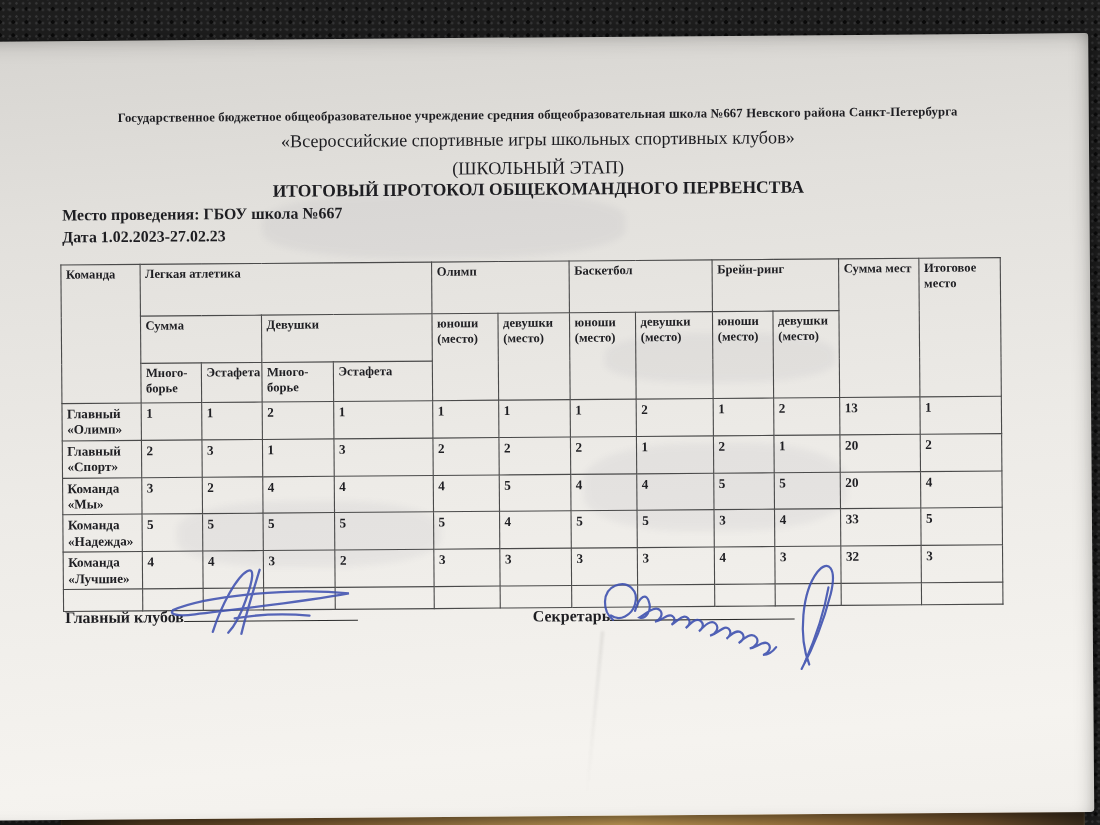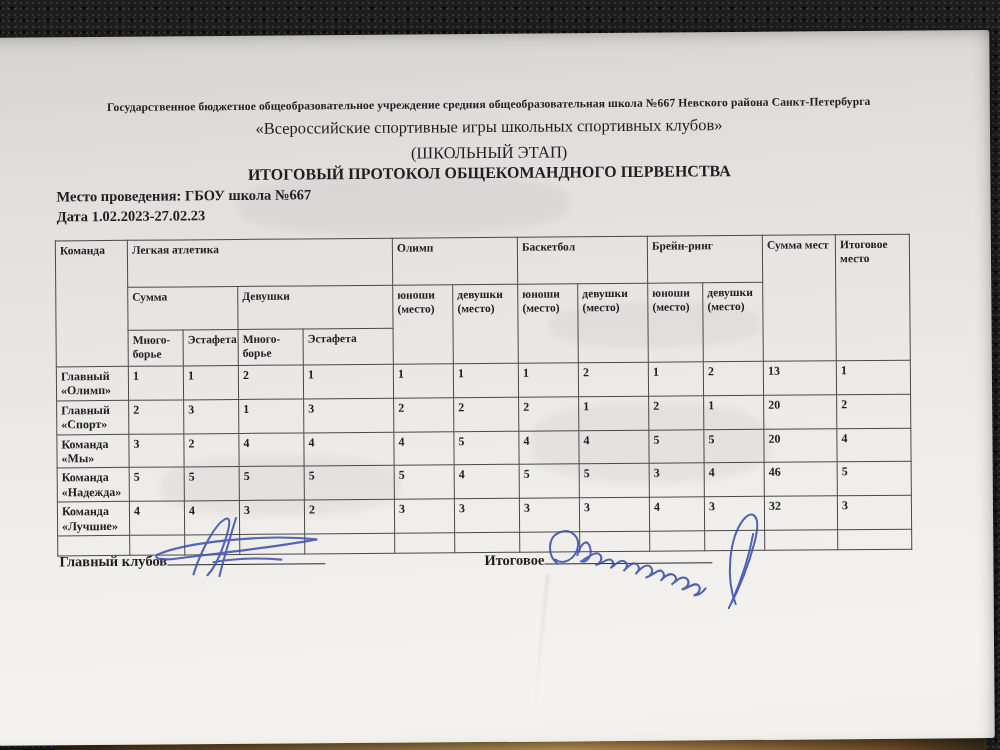--- a/index.html
+++ b/index.html
@@ -171,21 +171,21 @@
       <td>5</td>
       <td>5</td>
       <td>5</td>
       <td>5</td>
       <td>5</td>
       <td>4</td>
       <td>5</td>
       <td>5</td>
       <td>3</td>
       <td>4</td>
-      <td>46</td>
+      <td>33</td>
       <td>5</td>
     </tr>
     <tr class="dr">
       <td>Команда «Лучшие»</td>
       <td>4</td>
       <td>4</td>
       <td>3</td>
       <td>2</td>
       <td>3</td>
       <td>3</td>
@@ -220,21 +220,21 @@
   <svg class="sig-svg" style="left:150px;top:478px;" width="190" height="66" viewBox="0 0 190 66">
     <g fill="none" stroke="#3f51b0" stroke-width="2.1" stroke-linecap="round" opacity="0.88">
       <path d="M 52 60 C 60 36, 74 10, 84 5 C 90 2, 90 10, 82 32 C 77 46, 71 56, 66 61"></path>
       <path d="M 95 4 C 90 20, 83 42, 78 62"></path>
       <path d="M 16 40 C 44 28, 120 20, 176 26 C 130 34, 70 40, 36 44 C 20 46, 12 44, 16 40 Z"></path>
       <path d="M 72 48 C 96 44, 120 44, 140 46"></path>
     </g>
   </svg>
 
   <div class="sig-row" style="left:493px;top:516px;">
-    <span>Итоговое</span><span class="sig-line" style="width:168px;"></span>
+    <span>Секретарь</span><span class="sig-line" style="width:168px;"></span>
   </div>
   <svg class="sig-svg" style="left:548px;top:472px;" width="250" height="110" viewBox="0 0 250 110">
     <g fill="none" stroke="#3f51b0" stroke-width="2" stroke-linecap="round" opacity="0.9">
       <path d="M 18 58 C 8 50, 8 32, 20 27 C 32 22, 42 32, 38 44 C 35 54, 24 60, 16 54"></path>
       <path d="M 38 50 c 4 -14 11 -17 13 -7 c 2 8 -4 15 -9 13 c 8 -5 15 -11 19 -6 c 3 4 -1 9 -5 10 c 7 -1 12 -8 16 -5 c 3 2 2 6 -1 8 c 6 -4 11 -10 15 -6 c 3 3 1 7 -2 9 c 5 -5 10 -10 14 -6 c 3 3 1 7 -2 9 c 5 -5 11 -11 15 -7 c 4 4 0 10 -5 11 c 8 -2 13 -10 17 -6 c 3 3 1 7 -2 9 c 5 -5 10 -9 14 -5 c 3 3 1 7 -3 9 c 6 -5 12 -10 16 -5 c 3 4 -1 9 -6 10 c 7 -1 13 -8 17 -4 c 3 3 0 9 -5 10 c 5 0 9 -3 12 -7"></path>
       <path d="M 196 100 C 186 74, 190 34, 204 16 C 214 4, 222 12, 216 36 C 209 62, 199 86, 189 104"></path>
       <path d="M 192 98 C 200 80, 210 52, 214 30"></path>
     </g>
   </svg>
 

